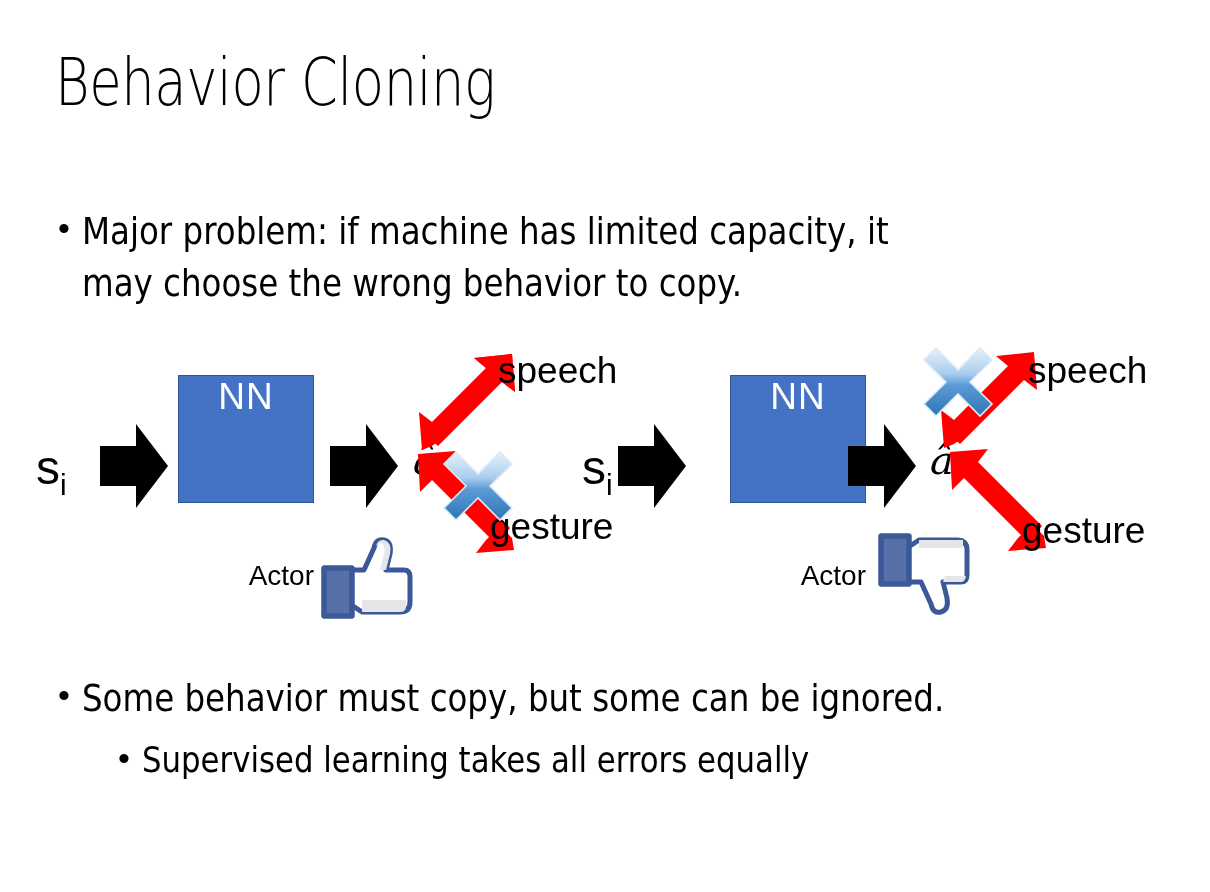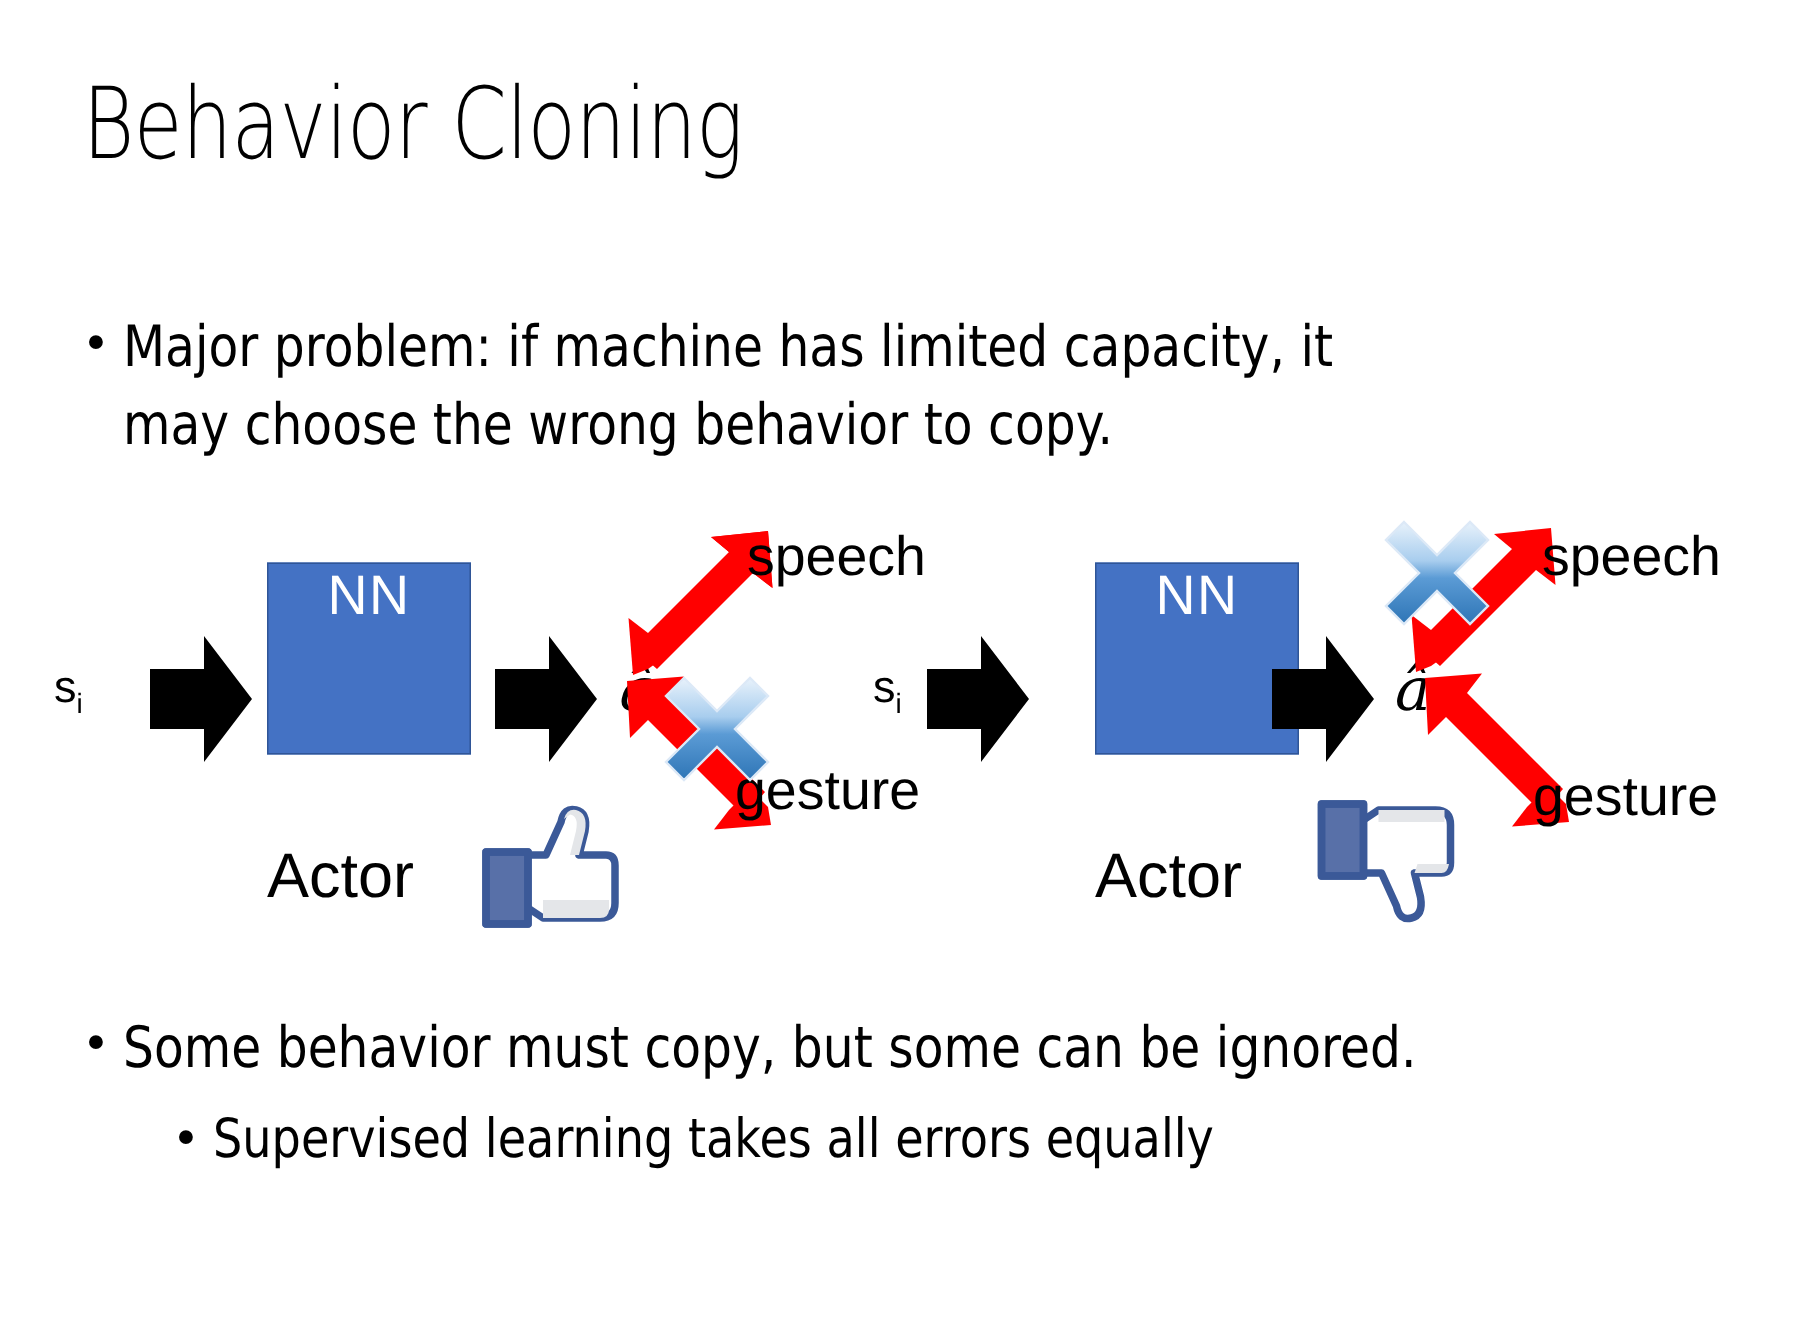--- a/index.html
+++ b/index.html
@@ -87,29 +87,29 @@
     color: #ffffff;
     font-size: 37px;
     font-family: "Liberation Sans", sans-serif;
     letter-spacing: 1px;
   }
   .actor-label {
     position: absolute;
     left: 160px;
     top: 220px;
     width: 136px;
-    text-align: left;
-    font-size: 42px;
+    text-align: right;
+    font-size: 28px;
     font-family: "Liberation Sans", sans-serif;
   }
 
   
   .state-label {
     position: absolute;
-    font-size: 30px;
+    font-size: 48px;
     font-family: "Liberation Sans", sans-serif;
     line-height: 1;
   }
   .state-label sub { font-size: 0.62em; }
   #state-left  { left: 18px; top: 104px; }
   #state-right { left: 12px; top: 104px; }
 
   
   .ahat-label {
     position: absolute;

